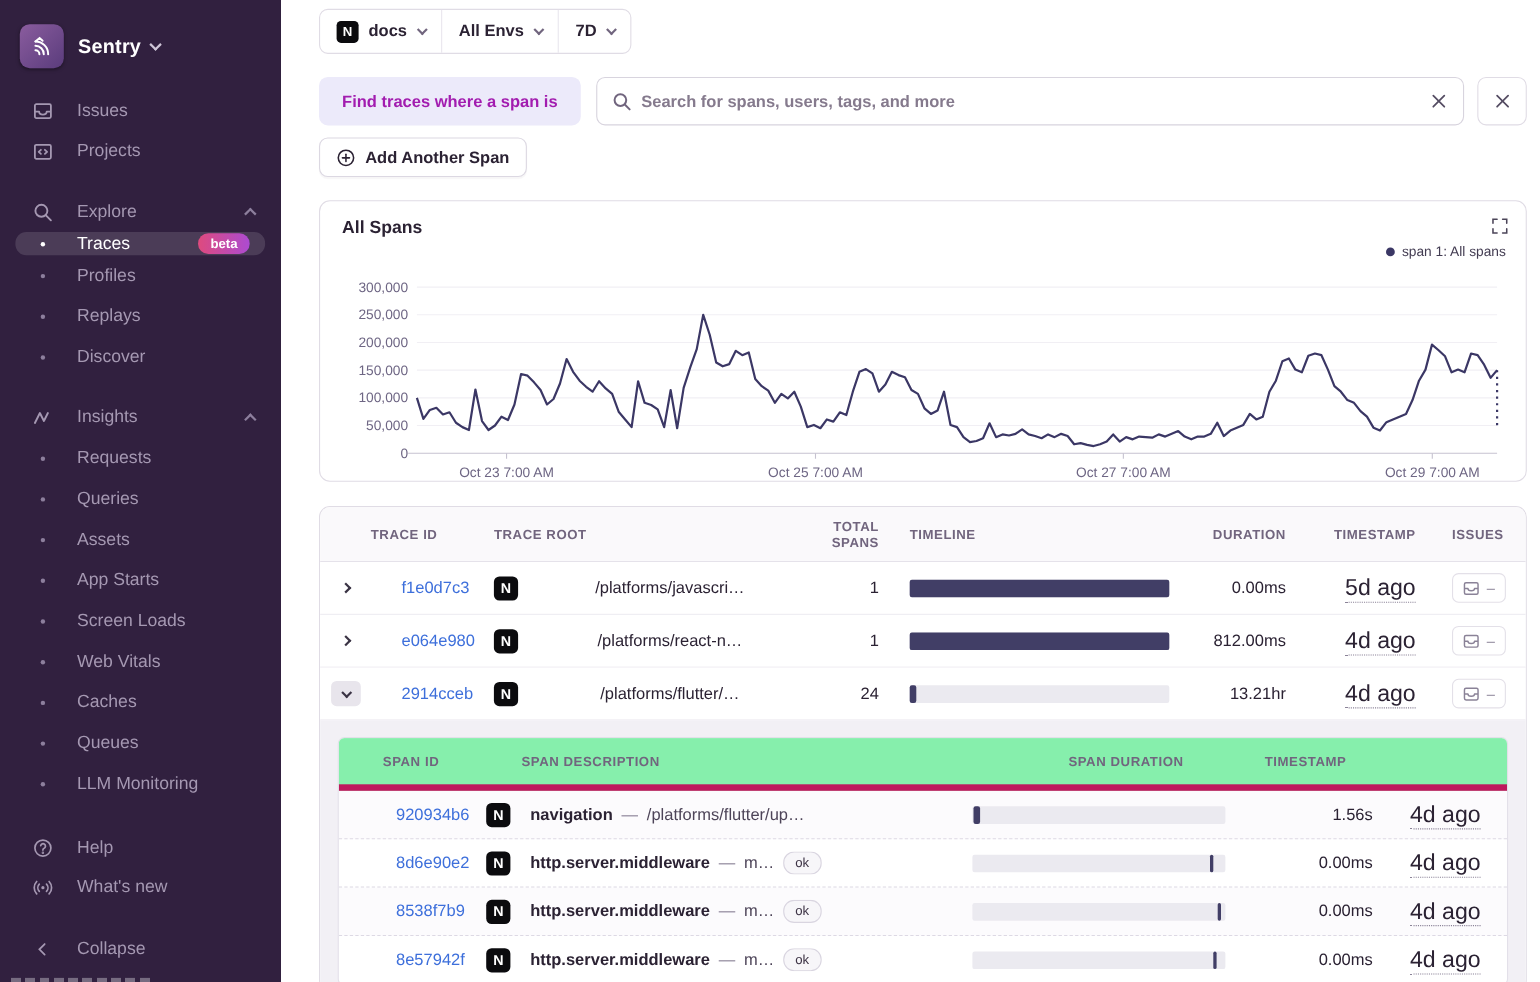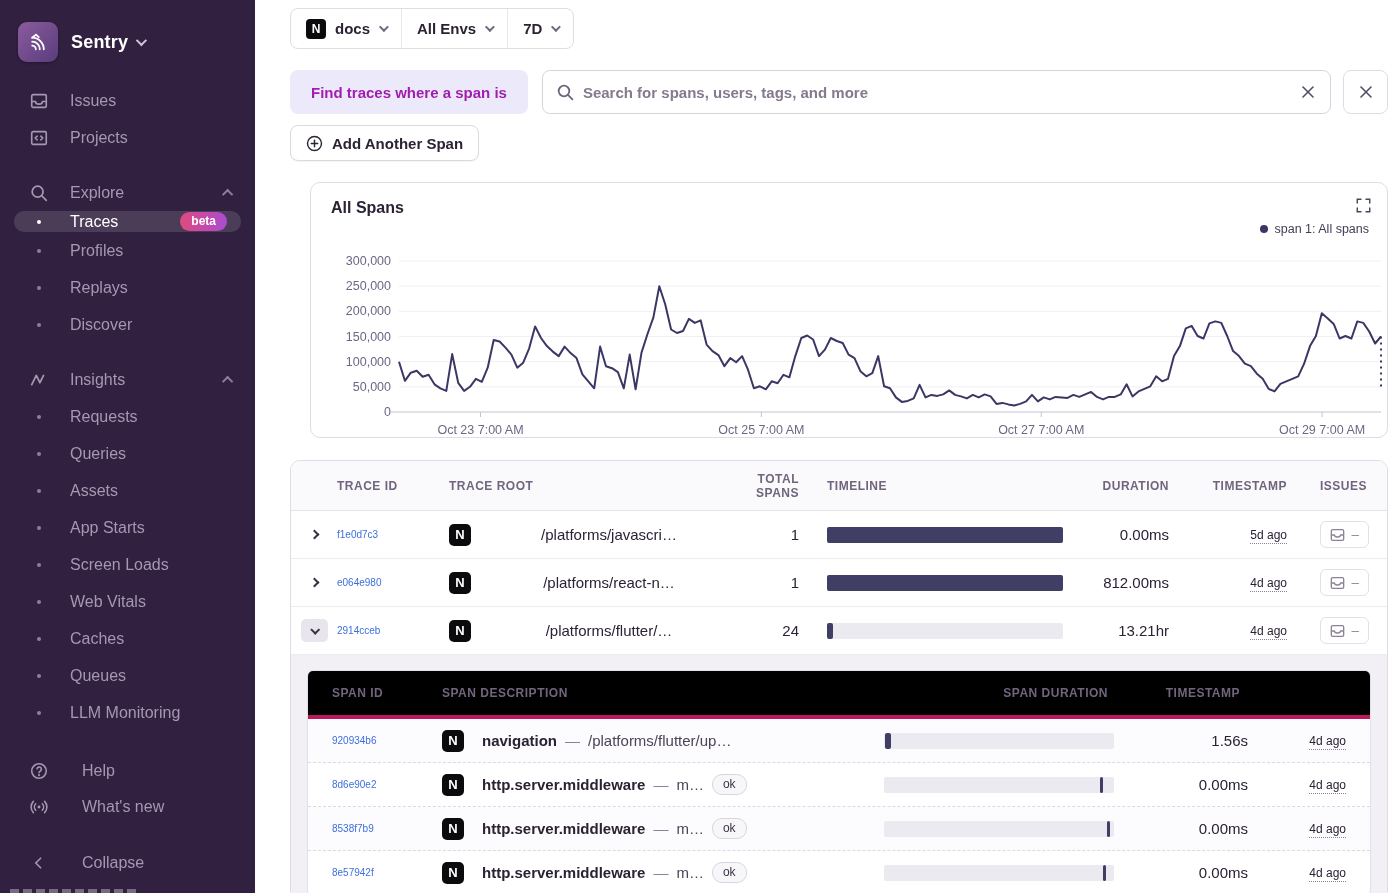--- a/index.html
+++ b/index.html
@@ -25,21 +25,21 @@
   .sb-row.sub .ico { font-size:14px; }
   .bullet { width:4px; height:4px; border-radius:50%; background:#8D7F9D; }
   .sb-row.selected { background:rgba(255,255,255,.13); border-radius:10px; margin:0 14px;
     padding-left:14px; color:#fff; height:21px; }
   .sb-row.selected .bullet { background:#fff; }
   .badge-beta { margin-left:auto; font-size:12px; font-weight:bold; color:#fff;
     background:linear-gradient(90deg,#DE4A7E,#AC4BD1); border-radius:10px; padding:2px 11px 3px; }
   .sect-chev { margin-left:auto; width:8px; height:8px; border-right:2px solid #8D7F9D;
     border-bottom:2px solid #8D7F9D; transform:rotate(-135deg) translateY(-2px); margin-right:8px; }
   .sb-footer { margin-top:auto; padding-bottom:12px; }
-  .sb-footer .sb-row { height:36px;gap:12px; }
+  .sb-footer .sb-row { height:36px; }
   .sb-collapse { margin-top:20px; }
   .artifact { position:absolute; bottom:0; left:10px; width:130px; height:4px; overflow:hidden;
     opacity:.75; background:repeating-linear-gradient(90deg,#8d8496 0 9px,transparent 9px 13px); }
 
   
   .content { margin-left:255px; width:1145px; height:893px; padding:8px 12px 0 35px; position:relative; }
 
   .top-pill { display:inline-flex; align-items:stretch; height:41px; border:1px solid #E0DCE5;
     border-radius:8px; background:#fff; }
   .tp-seg { display:flex; align-items:center; padding:0 15px; font-size:15px; font-weight:bold;
@@ -61,58 +61,58 @@
   .xbtn-sq { width:45px; height:44px; margin-left:12px; border:1px solid #E0DCE5; border-radius:8px;
     background:#fff; display:flex; align-items:center; justify-content:center; cursor:pointer; }
 
   .add-row { margin-top:11px; }
   .add-btn { display:inline-flex; align-items:center; height:36px; padding:0 15px; background:#fff;
     border:1px solid #DCD8E2; border-radius:8px; font-size:15px; font-weight:bold; color:#2B2233;
     cursor:pointer; box-shadow:0 1px 1px rgba(40,30,60,.04); }
   .add-btn .plus { margin-right:9px; display:flex; }
 
   .panel { border:1px solid #E0DCE5; border-radius:10px; background:#fff; }
-  .chart-panel { margin-top:21px; height:256px; position:relative; padding:16px 20px 0;margin-left:20px; }
+  .chart-panel { margin-top:21px; height:256px; position:relative; padding:16px 20px 0; }
   .chart-title { font-size:16px; font-weight:bold; color:#2B2233; }
   .expand-btn { position:absolute; top:15px; right:16px; cursor:pointer; }
   .legend { position:absolute; top:39px; right:18px; display:flex; align-items:center;
     font-size:12.5px; color:#433C52; }
   .legend .dot { width:8px; height:8px; border-radius:50%; background:#3B3765; margin-right:6px; }
 
   
   .table-panel { margin-top:22px; overflow:hidden; height:441px; }
   .trace-grid { display:grid; grid-template-columns:46px 112px 42px 1fr 90px 256px 120px 106px 88px; align-items:center; }
   .span-grid  { display:grid; grid-template-columns:24px 110px 40px 1fr 250px 140px 106px; align-items:center; }
   .thead { height:50px; background:#FAF9FB; border-bottom:1px solid #E5E2EA; }
   .th { font-size:12px; font-weight:bold; color:#71657E; letter-spacing:.5px; text-transform:uppercase; }
   .right { text-align:right; }
   .trow { height:48px; border-bottom:1px solid #EDEAF1; background:#fff; }
   .trow:last-child { border-bottom:none; }
-  .tid { color:#3D6FDB; font-size:10px; text-decoration:none; cursor:pointer; }
+  .tid { color:#3D6FDB; font-size:15px; text-decoration:none; cursor:pointer;margin-left:28px; }
   .cell-icon { display:flex; justify-content:flex-start; }
   .nicon-sm { width:22px; height:22px; border-radius:5px; background:#0b0b0e; color:#fff; font-weight:bold;
     font-size:13px; display:flex; align-items:center; justify-content:center; }
   .root { font-size:15px; color:#2B2233; white-space:nowrap; overflow:hidden;text-align:center; }
   .nspans { font-size:15px; padding-right:18px; }
   .track { position:relative; height:16px; background:#EBEAF0; border-radius:2px; margin:0 10px; }
   .fill { position:absolute; top:0; bottom:0; background:#413E66; border-radius:2px; min-width:3px; }
   .dur { font-size:15px; padding-right:24px; }
-  .tstamp { font-size:12px; padding-right:12px; }
+  .tstamp { font-size:21px; padding-right:12px; }
   .tstamp span { border-bottom:1px dotted #8A8297; padding-bottom:1px; cursor:pointer; }
   .issues-cell { display:flex; justify-content:flex-end; padding-right:18px; }
   .issues-btn { display:flex; align-items:center; gap:7px; border:1px solid #E3E0E8; border-radius:6px;
     padding:5px 9px; color:#8A8297; background:#fff; cursor:pointer; }
   .expander { width:18px; height:18px; display:flex; align-items:center; justify-content:center; margin-left:14px; cursor:pointer; }
   .expander.open { width:27px; height:23px; background:#E8E5EC; border-radius:5px; margin-left:10px; }
   .chev-r { width:7px; height:7px; border-right:2px solid #3A3344; border-bottom:2px solid #3A3344; transform:rotate(-45deg); }
   .chev-dn { width:7px; height:7px; border-right:2px solid #3A3344; border-bottom:2px solid #3A3344; transform:rotate(45deg) translateY(-1px); }
 
   .expanded-area { background:#F2F0F5; border-bottom:1px solid #EDEAF1; padding:15px 16px 16px; }
   .inner-table { background:#fff; border:1px solid #E3E0E9; border-radius:6px; overflow:hidden; }
-  .sthead { height:48px; background:#000000; border-bottom:4px solid #be185d; }
+  .sthead { height:48px; background:#86efac; border-bottom:6px solid #be185d;gap:16px; }
   .srow { height:44px; border-bottom:1px dashed #DDD9E4; }
   .srow:nth-child(even) { background:#FCFBFD; }
   .desc { font-size:15px; white-space:nowrap; overflow:hidden; display:flex; align-items:center; gap:8px; }
   .desc b { font-weight:bold; color:#2B2233; }
   .desc .sep { color:#8A8297; }
   .desc .path { color:#4D4458; }
   .ok-pill { font-size:12px; color:#3E3446; border:1px solid #D9D5E0; background:#F7F6F9;
     border-radius:10px; padding:2px 10px 3px; flex:0 0 auto; }
   svg { display:block; }
 </style>

